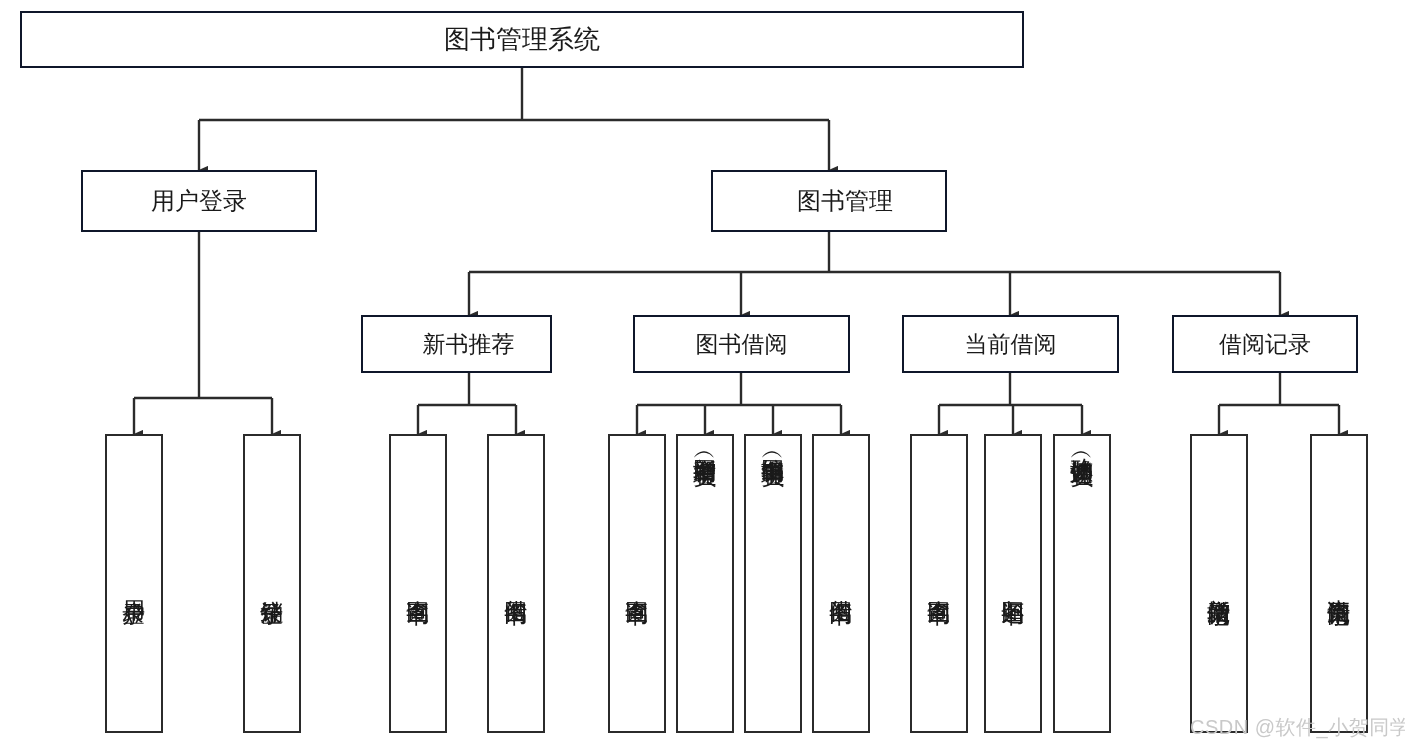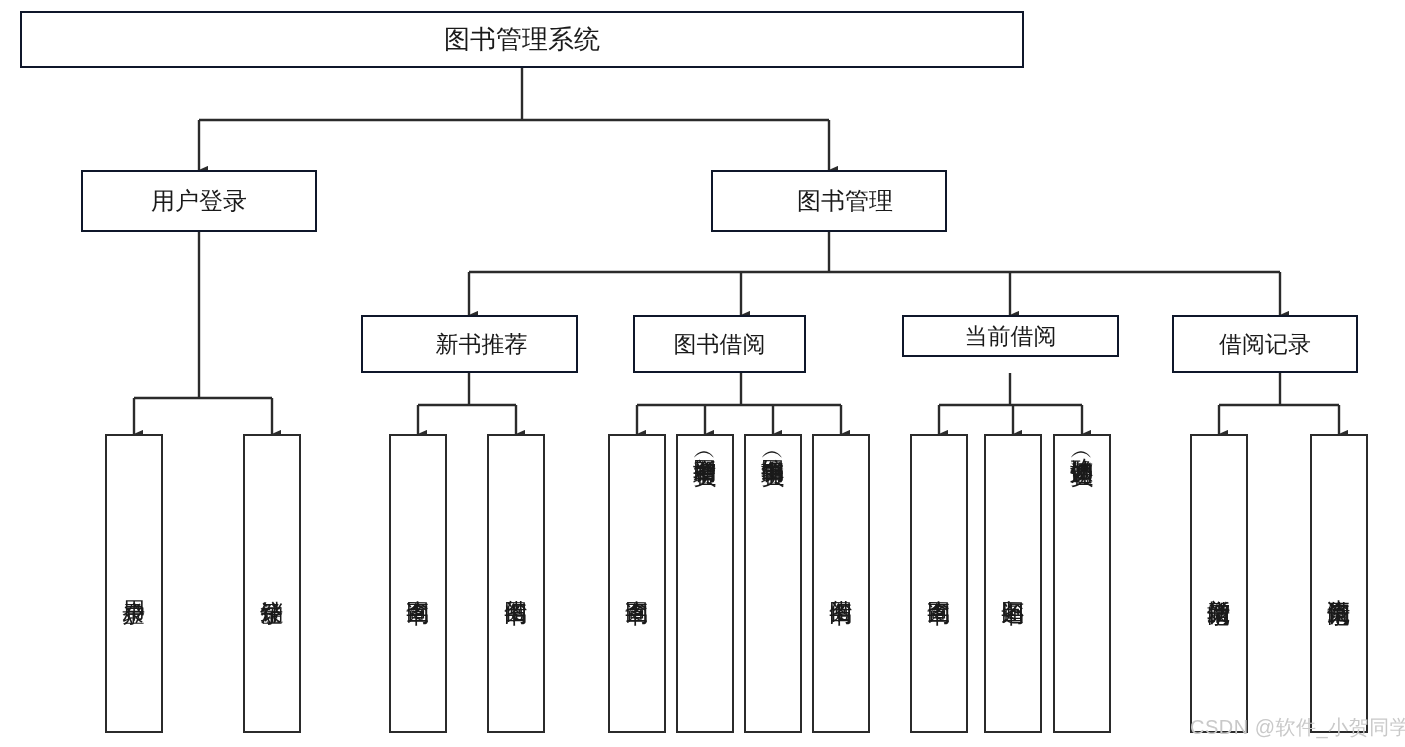--- a/index.html
+++ b/index.html
@@ -100,27 +100,27 @@
   <div id="node-layer">
       <div class="node-box lvl1" style="left: 20px; top: 11px; width: 1004px; height: 57px;">
         <span>图书管理系统</span>
       </div>
       <div class="node-box lvl2" style="left: 81px; top: 170px; width: 236px; height: 62px;">
         <span>用户登录</span>
       </div>
       <div class="node-box lvl2" style="left: 711px; top: 170px; width: 236px; height: 62px; padding-left: 32px;">
         <span>图书管理</span>
       </div>
-      <div class="node-box lvl3" style="left: 361px; top: 315px; width: 217px; height: 58px; padding-left: 24px;">
+      <div class="node-box lvl3" style="left: 361px; top: 315px; width: 191px; height: 58px; padding-left: 24px;">
         <span>新书推荐</span>
       </div>
-      <div class="node-box lvl3" style="left: 633px; top: 315px; width: 173px; height: 58px;">
+      <div class="node-box lvl3" style="left: 633px; top: 315px; width: 217px; height: 58px;">
         <span>图书借阅</span>
       </div>
-      <div class="node-box lvl3" style="left: 902px; top: 315px; width: 217px; height: 42px;">
+      <div class="node-box lvl3" style="left: 902px; top: 315px; width: 217px; height: 58px;">
         <span>当前借阅</span>
       </div>
       <div class="node-box lvl3" style="left: 1172px; top: 315px; width: 186px; height: 58px;">
         <span>借阅记录</span>
       </div>
       <div class="leaf-box mid" style="left: 105px; top: 434px; width: 58px; height: 299px;">
         <span class="leaf-label">用户登录</span>
       </div>
       <div class="leaf-box mid" style="left: 243px; top: 434px; width: 58px; height: 299px;">
         <span class="leaf-label">注销登录</span>

